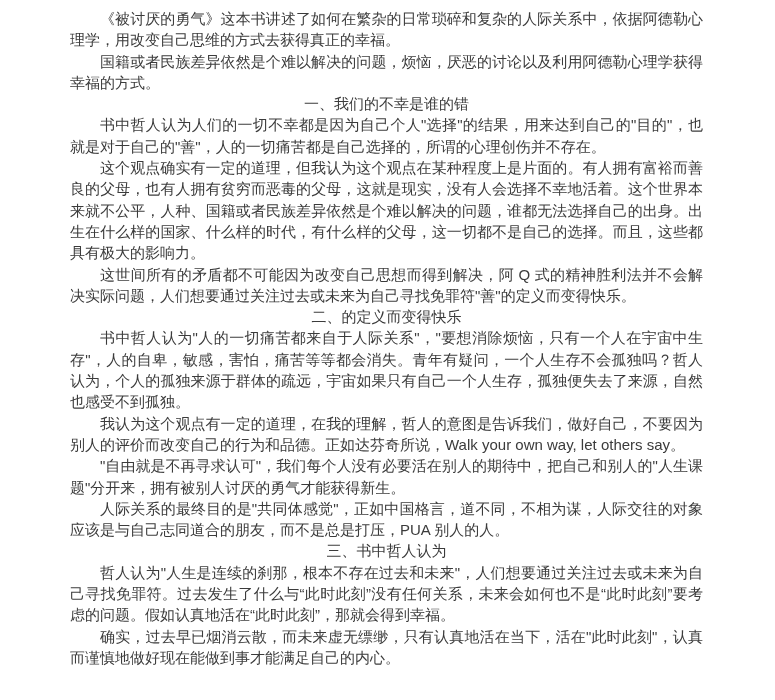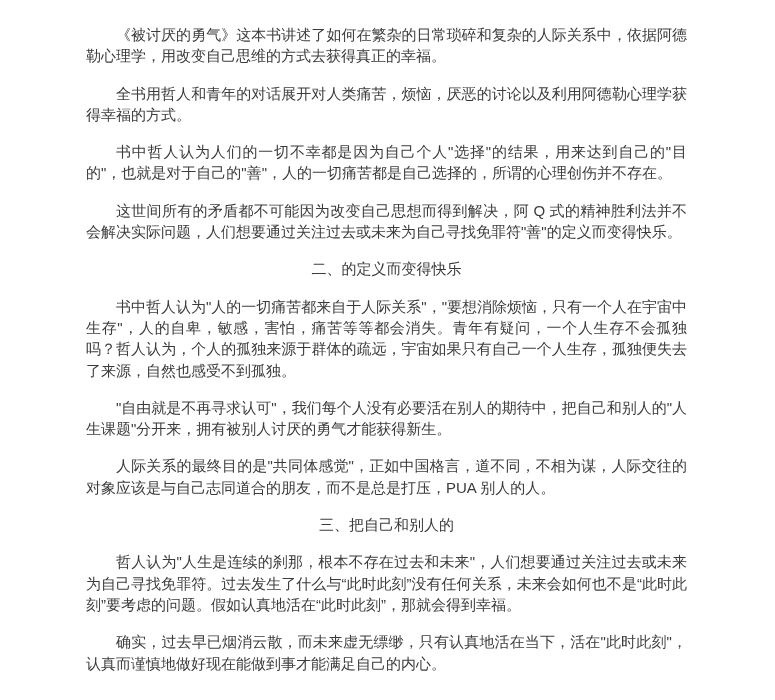--- a/index.html
+++ b/index.html
@@ -16,42 +16,45 @@
     padding: 8px 72px 0 70px;
     overflow: hidden;
     font-family: "Liberation Sans", "DejaVu Sans", sans-serif;
     font-size: 15px;
     line-height: 21.3px;
     color: #3b3b3b;
     -webkit-font-smoothing: antialiased;
   }
   .doc-body { width: 100%; }
   .para {
-    margin: 16px;
+    margin: 0;
     text-indent: 2em;
     text-align: justify;
     word-break: break-all;
   }
   .heading {
     margin: 0;
     text-align: center;
     text-indent: 0;
     font-weight: normal;
   }
 </style>
 </head>
 <body>
 
 <div class="page" style="color: rgb(59, 59, 59); background: rgb(255, 255, 255);">
   <div class="doc-body" id="doc-body">
       <div class="para">《被讨厌的勇气》这本书讲述了如何在繁杂的日常琐碎和复杂的人际关系中，依据阿德勒心理学，用改变自己思维的方式去获得真正的幸福。</div>
-      <div class="para">全书用哲人和青年的对话展开对人类痛苦，烦恼，厌恶的讨论以及利用阿德勒心理学获得幸福的方式。</div>
+      <div class="para">国籍或者民族差异依然是个难以解决的问题，烦恼，厌恶的讨论以及利用阿德勒心理学获得幸福的方式。</div>
+      <div class="heading">一、我们的不幸是谁的错</div>
       <div class="para">书中哲人认为人们的一切不幸都是因为自己个人"选择"的结果，用来达到自己的"目的"，也就是对于自己的"善"，人的一切痛苦都是自己选择的，所谓的心理创伤并不存在。</div>
+      <div class="para">这个观点确实有一定的道理，但我认为这个观点在某种程度上是片面的。有人拥有富裕而善良的父母，也有人拥有贫穷而恶毒的父母，这就是现实，没有人会选择不幸地活着。这个世界本来就不公平，人种、国籍或者民族差异依然是个难以解决的问题，谁都无法选择自己的出身。出生在什么样的国家、什么样的时代，有什么样的父母，这一切都不是自己的选择。而且，这些都具有极大的影响力。</div>
       <div class="para">这世间所有的矛盾都不可能因为改变自己思想而得到解决，阿 Q 式的精神胜利法并不会解决实际问题，人们想要通过关注过去或未来为自己寻找免罪符"善"的定义而变得快乐。</div>
       <div class="heading">二、的定义而变得快乐</div>
       <div class="para">书中哲人认为"人的一切痛苦都来自于人际关系"，"要想消除烦恼，只有一个人在宇宙中生存"，人的自卑，敏感，害怕，痛苦等等都会消失。青年有疑问，一个人生存不会孤独吗？哲人认为，个人的孤独来源于群体的疏远，宇宙如果只有自己一个人生存，孤独便失去了来源，自然也感受不到孤独。</div>
+      <div class="para">我认为这个观点有一定的道理，在我的理解，哲人的意图是告诉我们，做好自己，不要因为别人的评价而改变自己的行为和品德。正如达芬奇所说，Walk your own way, let others say。</div>
       <div class="para">"自由就是不再寻求认可"，我们每个人没有必要活在别人的期待中，把自己和别人的"人生课题"分开来，拥有被别人讨厌的勇气才能获得新生。</div>
       <div class="para">人际关系的最终目的是"共同体感觉"，正如中国格言，道不同，不相为谋，人际交往的对象应该是与自己志同道合的朋友，而不是总是打压，PUA 别人的人。</div>
-      <div class="heading">三、把自己和别人的</div>
+      <div class="heading">三、书中哲人认为</div>
       <div class="para">哲人认为"人生是连续的刹那，根本不存在过去和未来"，人们想要通过关注过去或未来为自己寻找免罪符。过去发生了什么与“此时此刻”没有任何关系，未来会如何也不是“此时此刻”要考虑的问题。假如认真地活在“此时此刻”，那就会得到幸福。</div>
       <div class="para">确实，过去早已烟消云散，而未来虚无缥缈，只有认真地活在当下，活在"此时此刻"，认真而谨慎地做好现在能做到事才能满足自己的内心。</div>
     </div>
 </div>
 
 </body></html>

